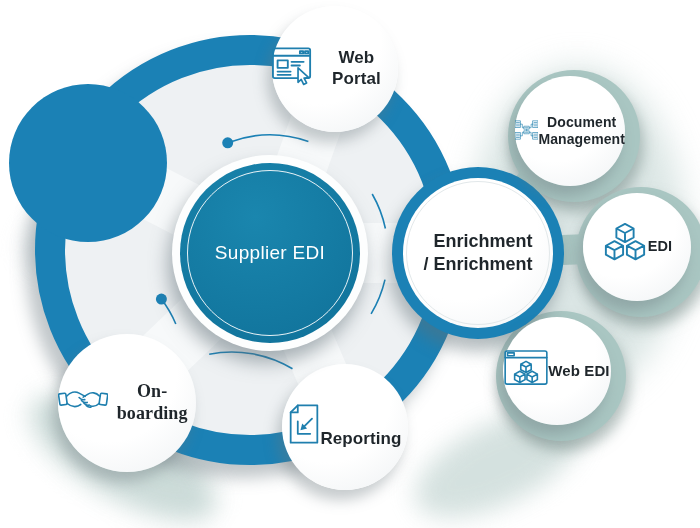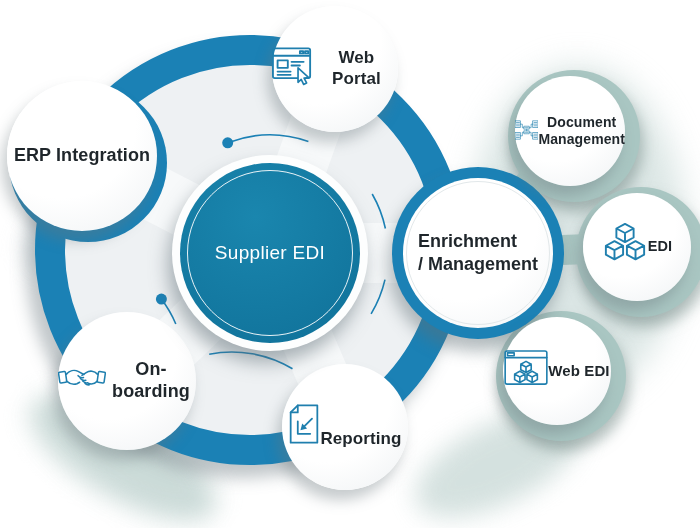--- a/index.html
+++ b/index.html
@@ -40,21 +40,21 @@
   .node .ic{margin-bottom:6px;}
   
   .enring{
     position:absolute;left:392px;top:167px;width:172px;height:172px;border-radius:50%;
     background:#1b81b5;z-index:40;box-shadow:-4px 12px 16px rgba(95,110,117,.45);
     display:flex;align-items:center;justify-content:center;
   }
   .enwhite{
     width:150px;height:150px;border-radius:50%;
     background:radial-gradient(circle at 38% 30%, #ffffff 55%, #f0f3f5 100%);
-    display:flex;align-items:center;justify-content:center;text-align:left;position:relative;
+    display:flex;align-items:center;justify-content:center;text-align:right;position:relative;
   }
   .enwhite::after{content:"";position:absolute;inset:3px;border-radius:50%;border:1px solid #e2e8ea;}
   
   .center-rim{
     left:172px;top:155px;width:196px;height:196px;border-radius:50%;background:#fdfefe;
     box-shadow:-4px 12px 18px rgba(92,108,115,.5);z-index:45;
   }
   .center-core{
     left:180px;top:163px;width:180px;height:180px;border-radius:50%;z-index:46;
     background:radial-gradient(circle at 42% 30%, #1a86ae 0%, #147aa2 55%, #0f7098 100%);
@@ -100,40 +100,37 @@
       <path d="M227.7 142.8 A118 118 0 0 1 308.4 141.4"></path>
       <path d="M372.2 194.0 A118 118 0 0 1 385.4 228.5"></path>
       <path d="M385.0 279.6 A118 118 0 0 1 371.1 313.8"></path>
       <path d="M292.5 368.8 A118 118 0 0 0 209.2 354.2" transform="scale(1,1)"></path>
       <path d="M175.8 324.0 A118 118 0 0 0 161.4 299.1"></path>
     </g>
     <circle cx="227.7" cy="142.8" r="5.5" fill="#1b81b5"></circle>
     <circle cx="161.4" cy="299.1" r="5.5" fill="#1b81b5"></circle>
   </svg>
 
-  <div class="node" style="left:7px;top:81px;width:150px;height:150px;">
-    <div class="lbl" style="font-size:18px;">ERP Integration</div>
-  </div>
 
   <div class="node" style="left:272px;top:6px;width:126px;height:126px;">
     <svg class="ic" width="46" height="40" viewBox="0 0 46 40">
       <g class="stroke">
         <rect x="1" y="1" width="40" height="32" rx="2"></rect>
         <path d="M1 9 H41"></path>
         <rect x="30" y="4" width="3.5" height="2.5"></rect>
         <rect x="35.5" y="4" width="3.5" height="2.5"></rect>
         <rect x="6" y="14" width="11" height="8"></rect>
         <path d="M21 15.5 H34 M21 19.5 H30 M6 26 H20 M6 29.5 H20"></path>
       </g>
       <path d="M28 22 L39.5 32.5 L34.5 33 L37.2 38.2 L34 39.8 L31.4 34.5 L28 37.5 Z" fill="#ffffff" stroke="#1f7fae" stroke-width="1.8" stroke-linejoin="round"></path>
     </svg>
     <div class="lbl" style="font-size:17px;">Web Portal</div>
   </div>
 
-  <div class="node" style="left:58px;top:312px;width:138px;height:138px;">
+  <div class="node" style="left:58px;top:334px;width:138px;height:138px;font-family:Liberation Serif, serif;">
     <svg class="ic" width="58" height="36" viewBox="0 0 62 38">
       <g class="stroke">
         <rect x="1.5" y="11" width="9" height="14" rx="1.5" transform="rotate(-8 6 18)"></rect>
         <rect x="51.5" y="11" width="9" height="14" rx="1.5" transform="rotate(8 56 18)"></rect>
         <path d="M11 14 C15 9.5 21 8 26 10.5 L33.5 14.5"></path>
         <path d="M51 14 C47 9.5 41 9 36.5 12 L31 15.5"></path>
         <path d="M11 23 C15 26.5 20 28 24.5 26.5 L28 24.5"></path>
         <path d="M51 23 C47.5 26.5 43.5 27.5 39.5 26"></path>
         <path d="M26 16 q3 3.5 7 2.5"></path>
         <path d="M29 19.5 q3 3.5 7 2.5"></path>
@@ -154,21 +151,21 @@
       </g>
       <polygon points="14,29 21.5,27 16,21.5" fill="#1f7fae"></polygon>
     </svg>
     <div class="lbl" style="font-size:17px;margin-top:25px;">Reporting</div>
   </div>
 
   <div class="enring">
     <div class="enwhite">
       <div class="lbl" style="font-size:18px;font-weight:700;color:#1f262b;line-height:1.3;">
         <div>Enrichment</div>
-        <div>/ Management</div>
+        <div>/ Enrichment</div>
       </div>
     </div>
   </div>
 
   <div class="node" style="left:515px;top:76px;width:110px;height:110px;">
     <svg class="ic" width="52" height="40" viewBox="0 0 56 46" style="margin-bottom:3px;">
       <g stroke="#1f7fae" fill="none" stroke-width="1.5" stroke-linecap="round" stroke-linejoin="round">
         <rect x="1" y="1" width="12" height="16"></rect>
         <path d="M3.5 5 H10.5 M3.5 9 H10.5 M3.5 13 H10.5"></path>
         <rect x="43" y="1" width="12" height="16"></rect>

